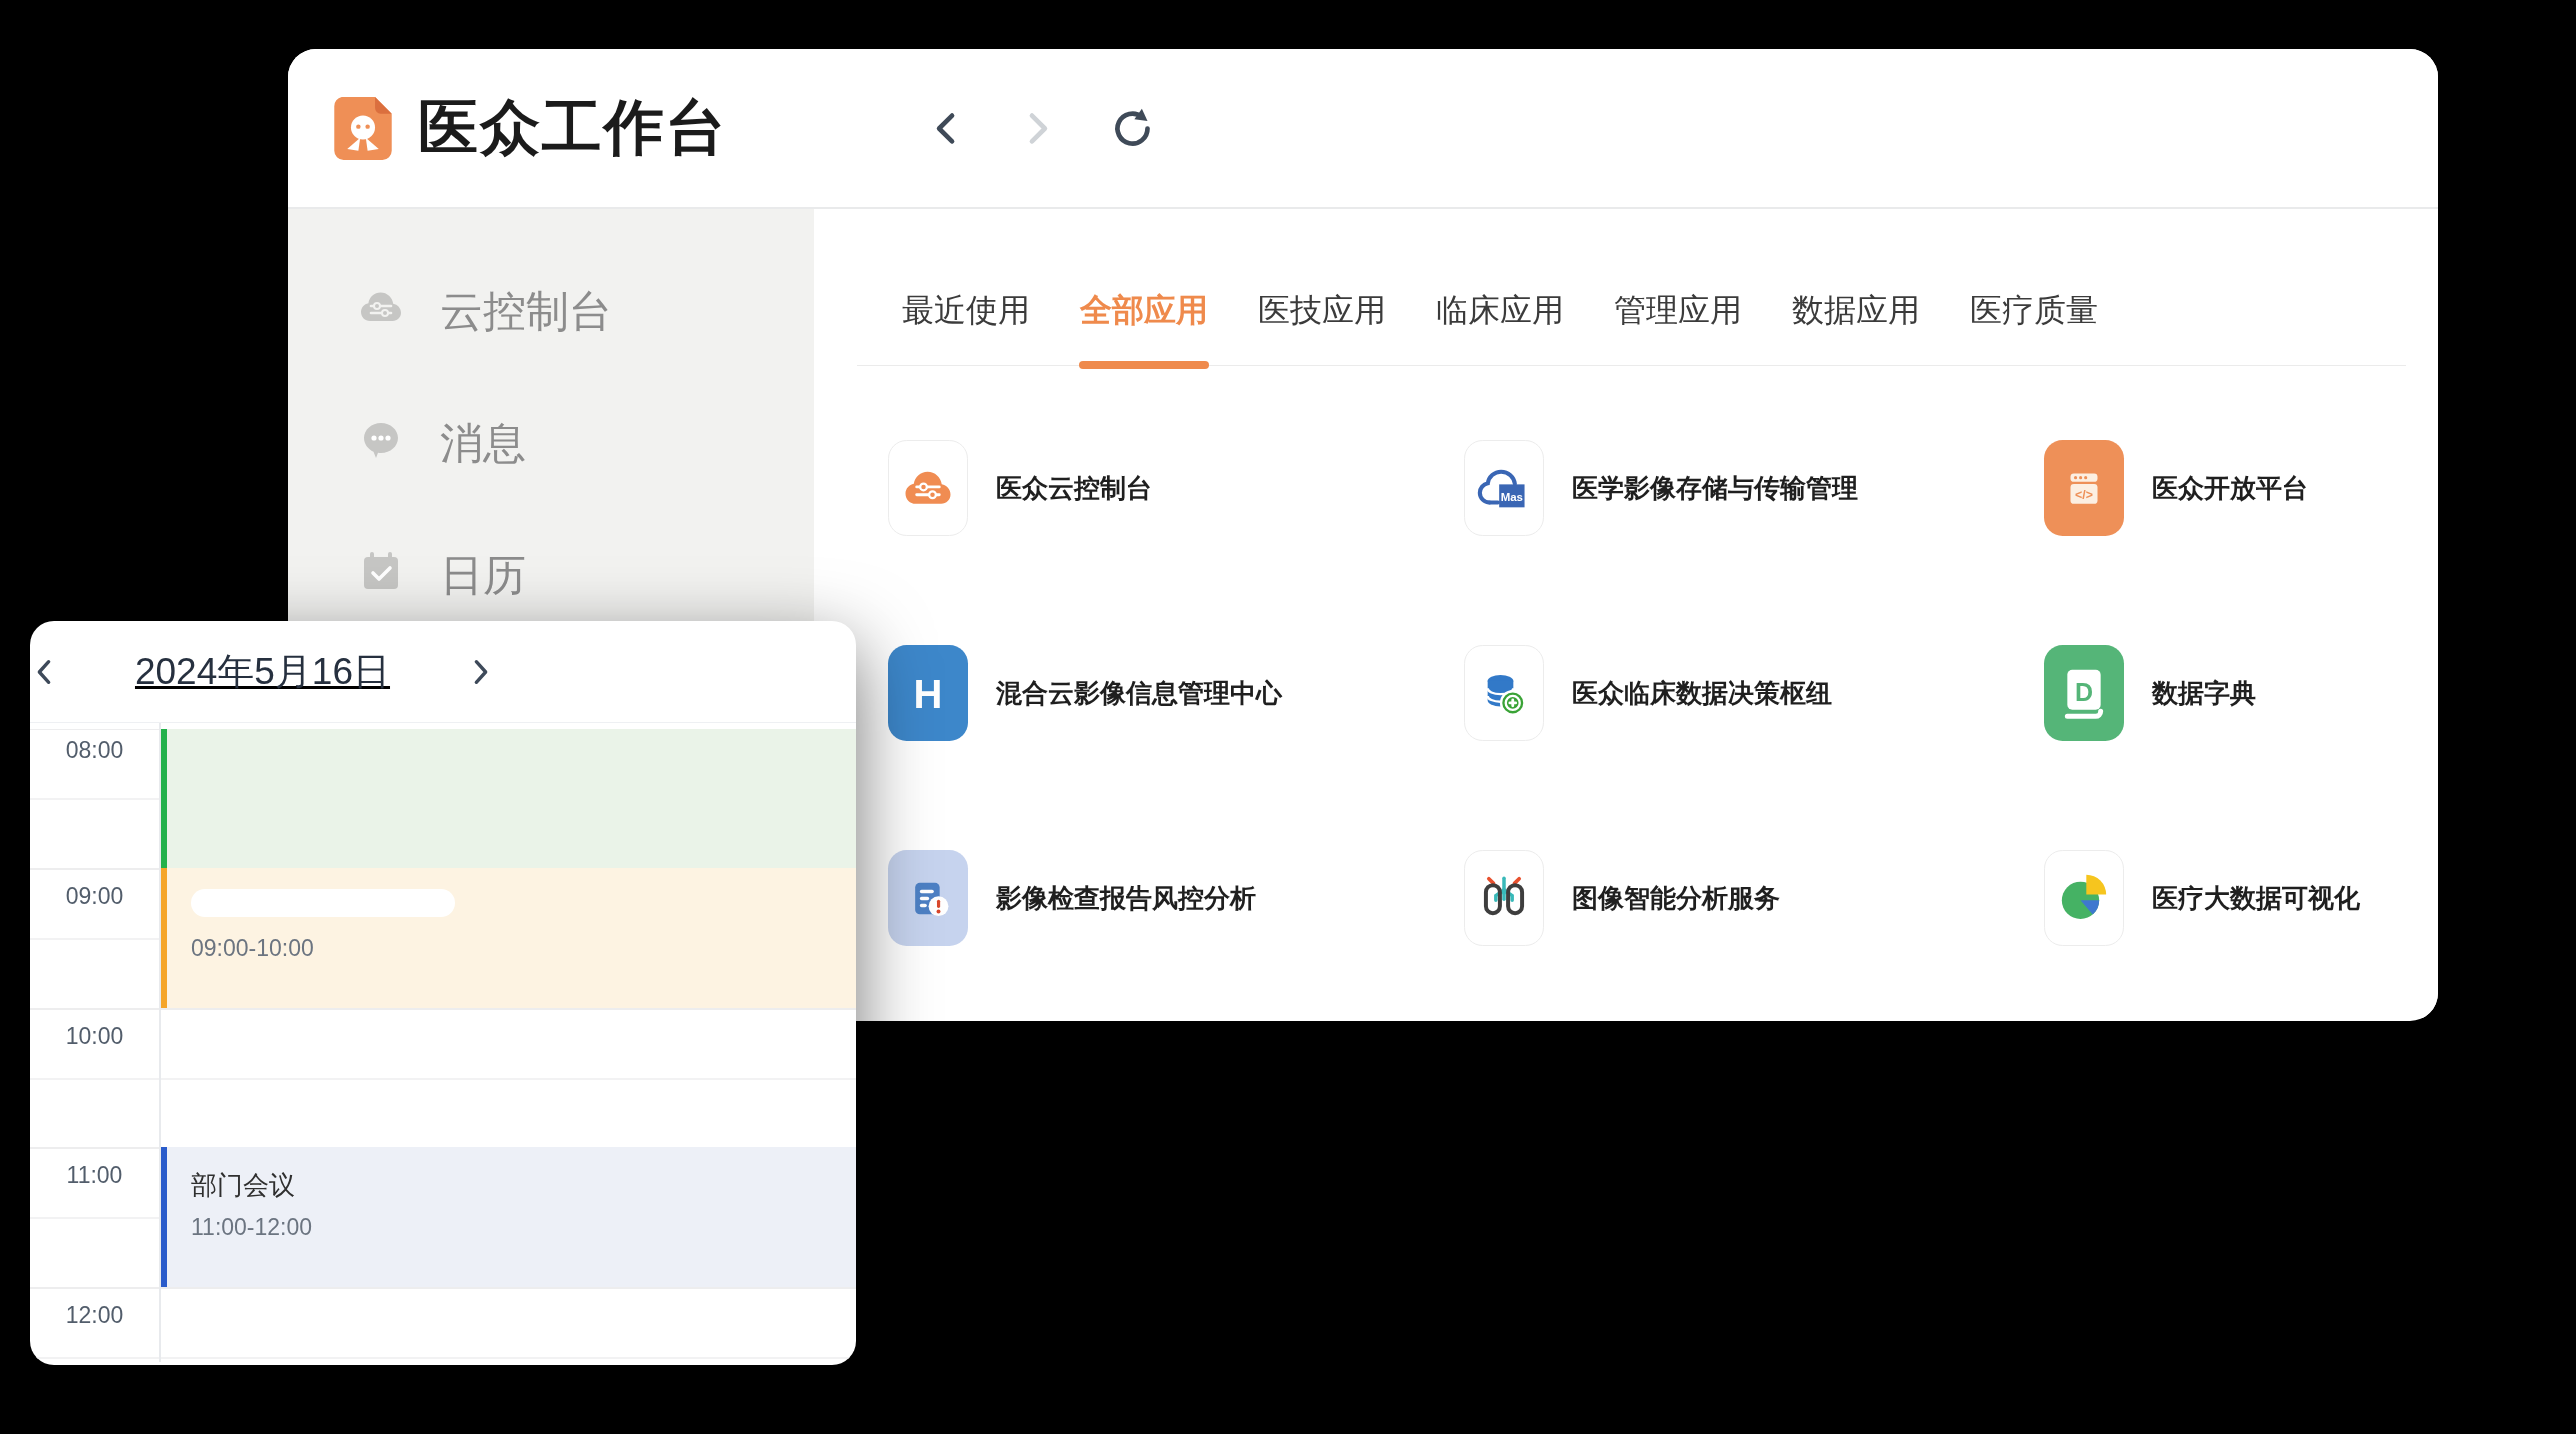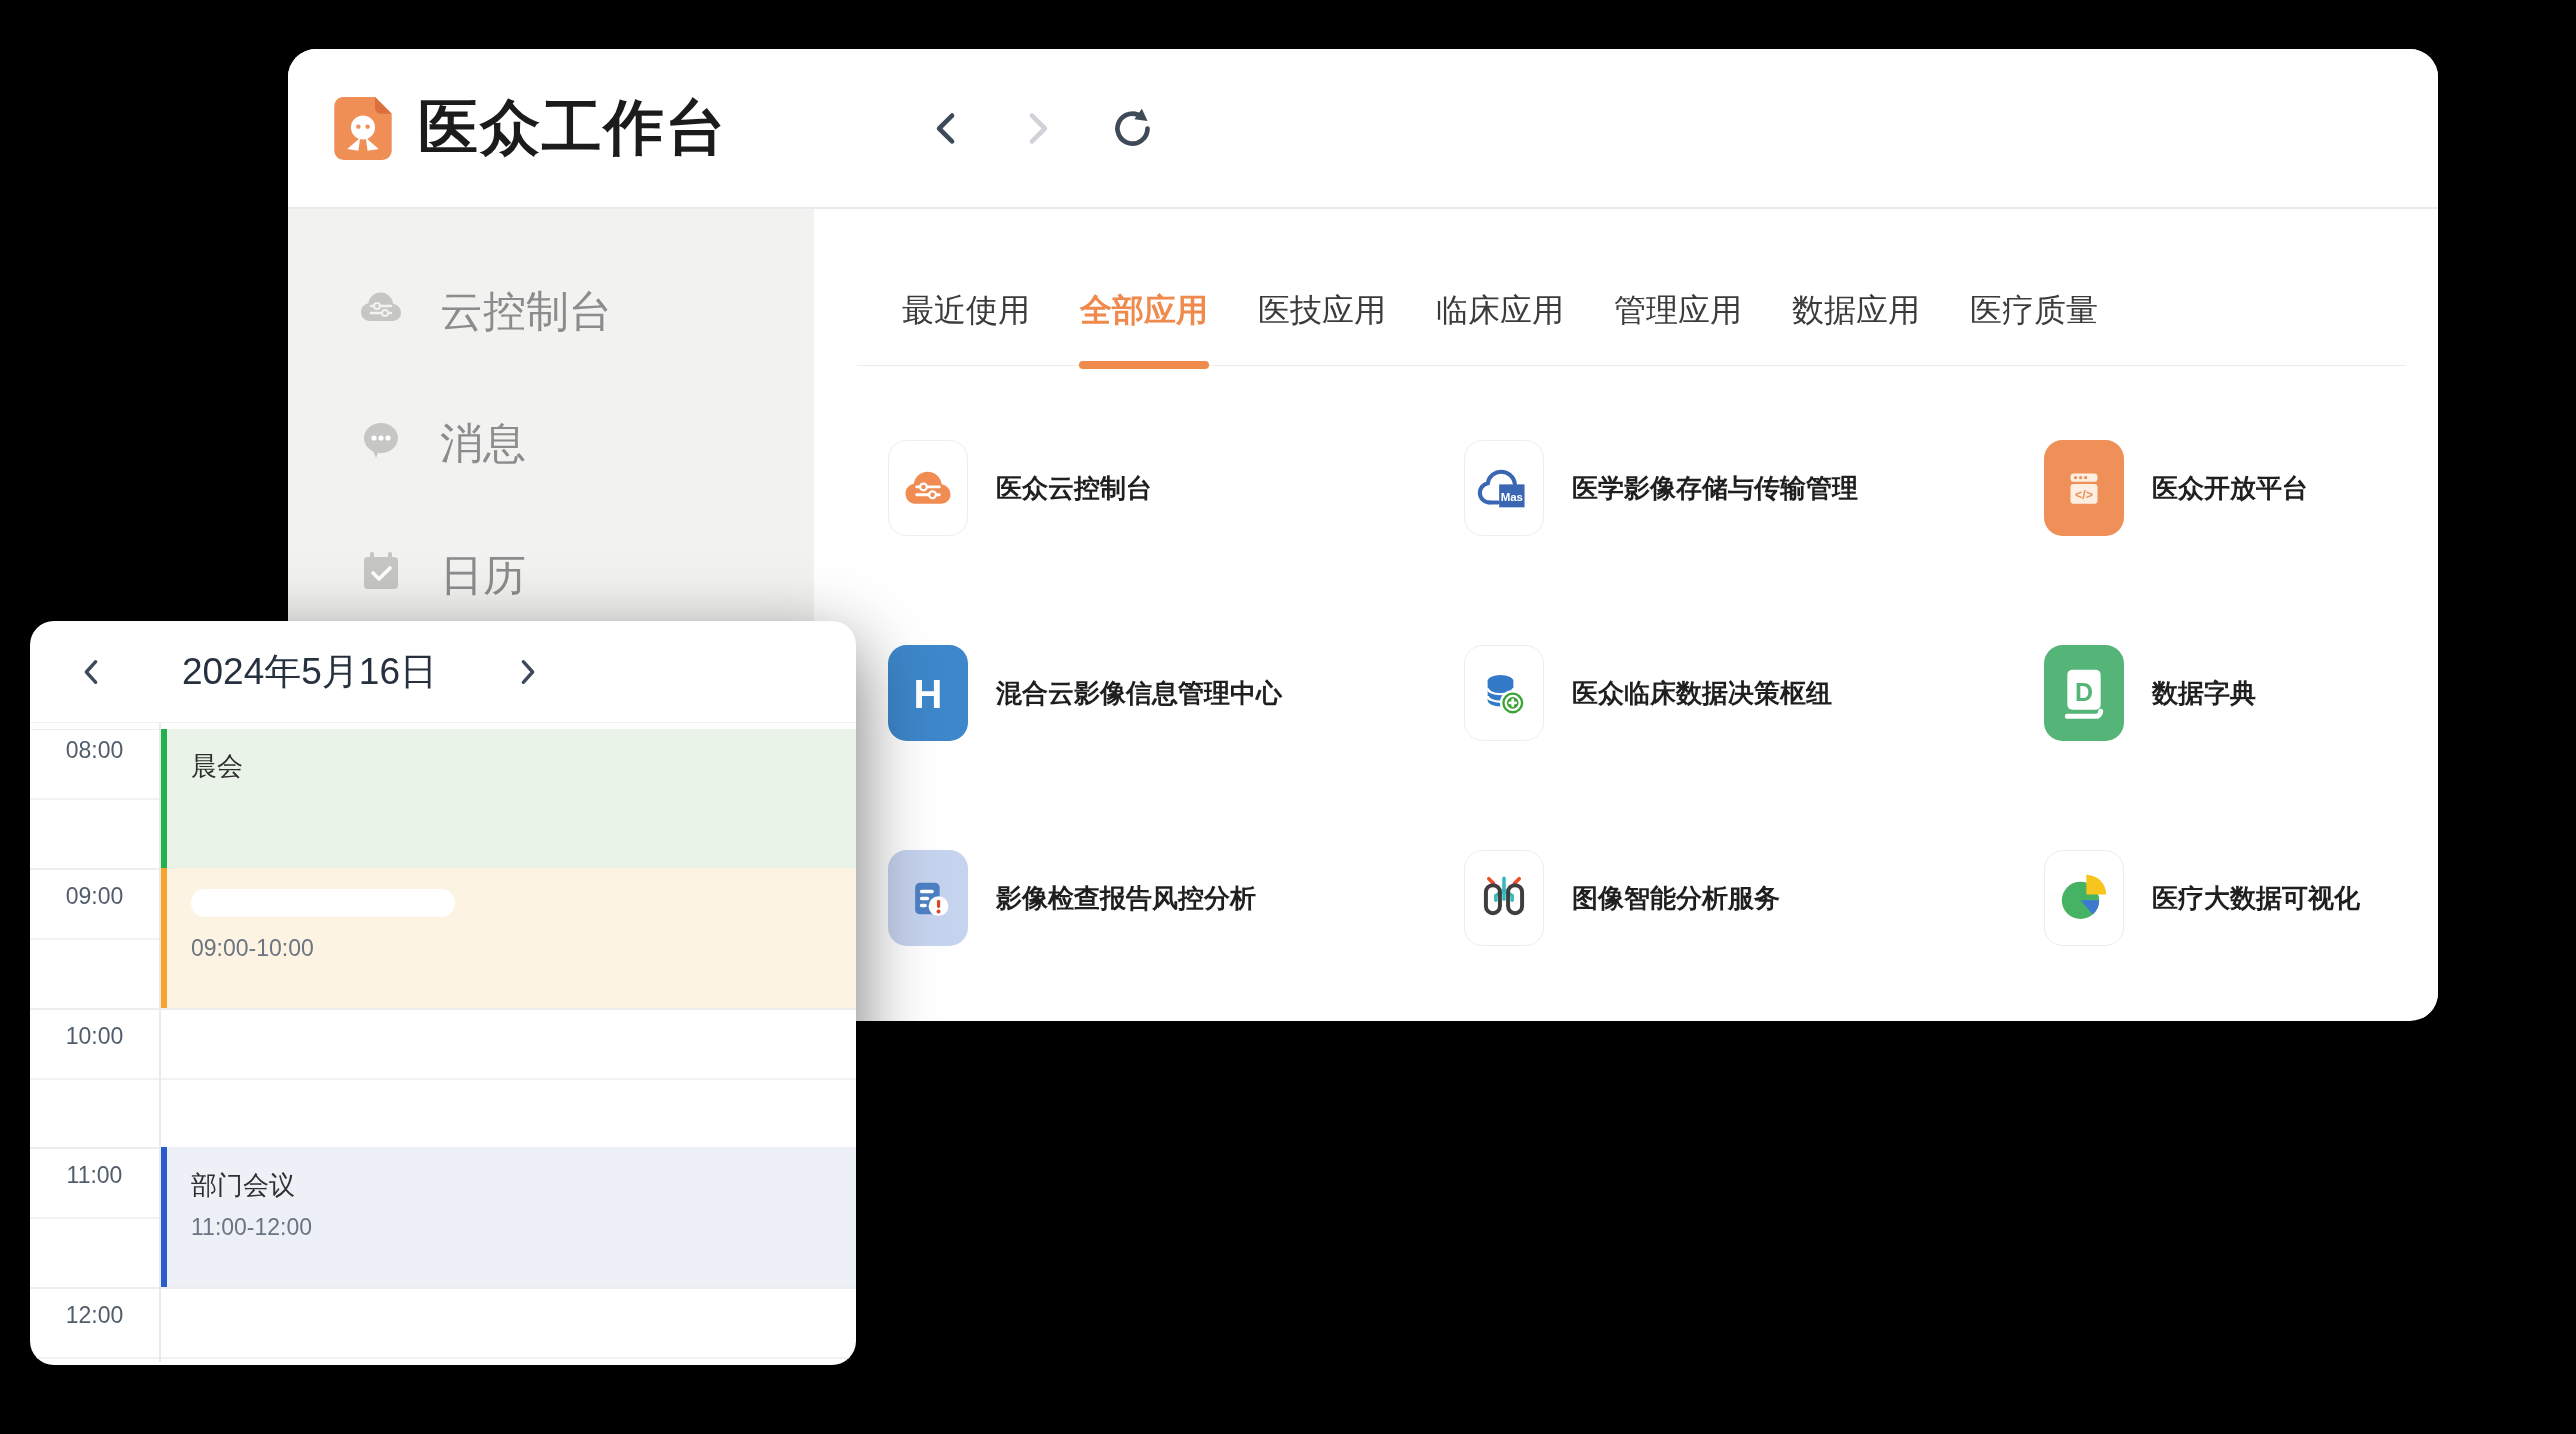--- a/index.html
+++ b/index.html
@@ -41,22 +41,22 @@
     display:flex; align-items:center; justify-content:center; flex:0 0 auto; }
   .app-icon.bg-orange { background:#ee9058; border:none; }
   .app-icon.bg-blue   { background:#3d87ca; border:none; }
   .app-icon.bg-green  { background:#55b578; border:none; }
   .app-icon.bg-lblue  { background:#c6d3ee; border:none; }
   .app-label { font-size:26px; color:#1f1f1f; font-weight:600; white-space:nowrap; }
 
   
   .calendar { position:absolute; left:30px; top:621px; width:826px; height:744px; background:#fff;
     border-radius:24px; overflow:hidden; z-index:5; box-shadow:0 24px 74px rgba(0,0,0,.55); }
-  .cal-header { height:102px; display:flex; align-items:center; padding-left:47px;
-    border-bottom:1.9px solid #eef0f3; }
+  .cal-header { height:102px; display:flex; align-items:center; 
+    border-bottom:1.9px solid #eef0f3;text-decoration:underline; }
   .cal-date { width:409px; text-align:center; font-size:37px; color:#26303f; font-weight:500; }
   .cal-body { position:relative; height:639px; }
   .vline { position:absolute; left:129px; top:0; bottom:0; width:1.9px; background:#e8eaed; }
   .hline { position:absolute; left:0; right:0; height:1.9px; background:#ededee; }
   .hline.half { background:#f2f2f3; }
   .time-label { position:absolute; width:129px; text-align:center; font-size:23px; color:#525d6b; z-index:2; }
   .event { position:absolute; left:131px; right:0; height:140px; padding:20.5px 0 0 24px; border-left:6.5px solid; z-index:1; }
   .event.green  { background:#eaf3e8; border-color:#23b14b; }
   .event.orange { background:#fdf3e2; border-color:#f5a529; }
   .event.blue   { background:#edf0f7; border-color:#2a5ccb; }
@@ -314,21 +314,20 @@
     <div class="hline half" style="top:634px"></div>
     <div class="vline"></div>
 
     <div class="time-label" style="top:14px">08:00</div>
     <div class="time-label" style="top:160px">09:00</div>
     <div class="time-label" style="top:300px">10:00</div>
     <div class="time-label" style="top:439px">11:00</div>
     <div class="time-label" style="top:579px">12:00</div>
 
     <div class="event green" style="top:5.6px">
-      <div class="event-title">晨会</div>
     </div>
     <div class="event orange" style="top:145px">
       <div class="redacted-pill"></div>
       <div class="event-time">09:00-10:00</div>
     </div>
     <div class="event blue" style="top:424px">
       <div class="event-title">部门会议</div>
       <div class="event-time">11:00-12:00</div>
     </div>
   </div>

